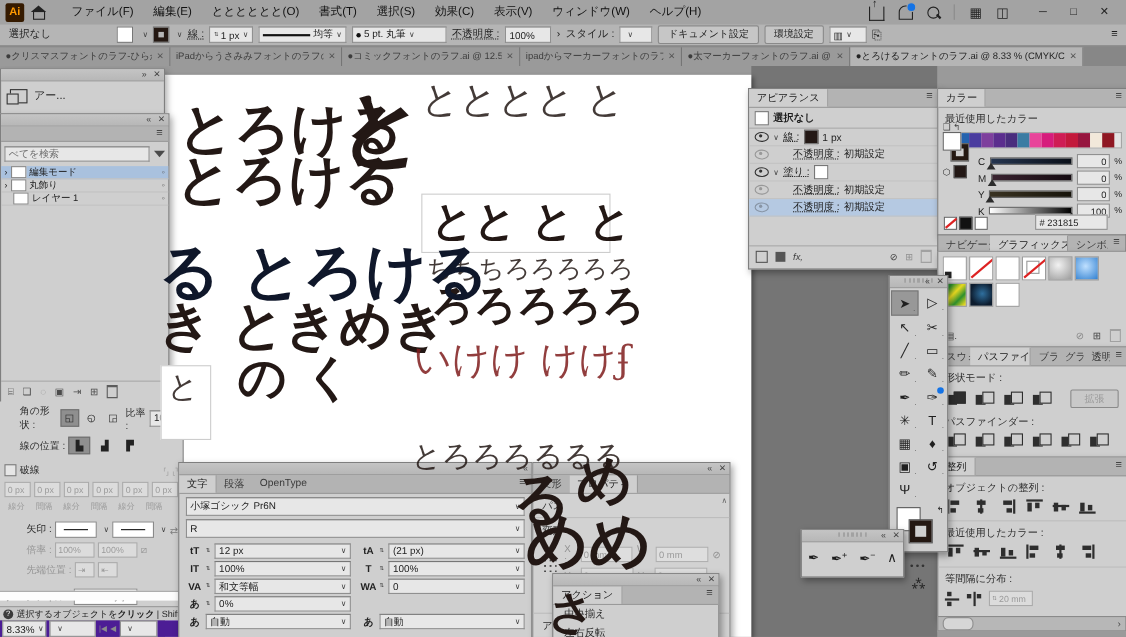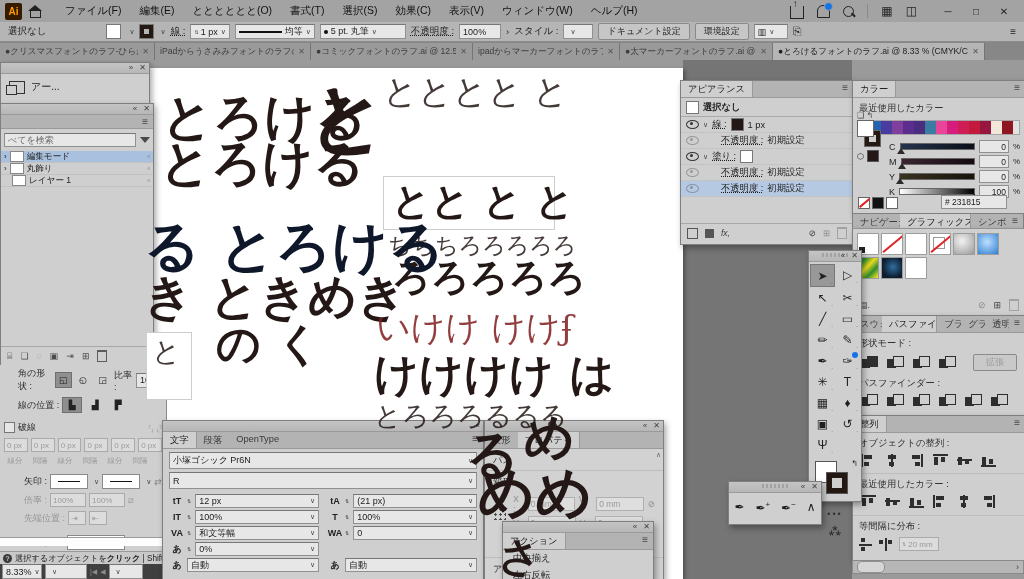--- a/index.html
+++ b/index.html
@@ -93,21 +93,21 @@
   .dashf{width:20px;height:12px;background:#dcdcdc;border:1px solid #aaa;color:#9a9a9a;font-size:8px;display:flex;align-items:center;padding:0 2px}
   .dsub{width:22px;font-size:7.5px;color:#9a9a9a;text-align:center}
   .arrowfld{width:36px;height:13px;background:#fff;border:1px solid #8a8a8a;display:flex;align-items:center;justify-content:center}
   .arrowfld .ln{width:22px;height:1.5px;background:#111}
   #profilebar{width:50px;height:13px;background:#fff;border:1px solid #8a8a8a;display:flex;align-items:center;gap:3px;padding:0 3px}
   #profilebar .ln{width:24px;height:2px;background:#111}
   #whitebar{position:absolute;left:0;top:172px;width:166px;height:8px;background:#fdfdfd;border-top:1px solid #9a9a9a}
 
   #statusbar{left:0;top:491px;width:166px;height:13px;background:#c9c9c9;border-top:1px solid #9a9a9a;display:flex;align-items:center;gap:3px;font-size:8.2px;padding:0 3px;box-sizing:border-box;overflow:hidden;white-space:nowrap}
   .qic{width:9px;height:9px;border-radius:50%;background:#3b3b3b;color:#eee;font-size:7px;display:flex;align-items:center;justify-content:center;flex:none}
-  #zoombar{left:0;top:504px;width:166px;height:15px;background:#404040;display:flex;align-items:center;gap:3px;padding:0 2px;box-sizing:border-box;font-size:8.5px}
+  #zoombar{left:0;top:504px;width:166px;height:15px;background:#4c1d95;display:flex;align-items:center;gap:3px;padding:0 2px;box-sizing:border-box;font-size:8.5px}
 
   
   #appearance{left:680px;top:20px;width:172px;height:163px}
   .aprow{display:flex;align-items:center;gap:4px;height:15px;padding:0 5px;border-bottom:1px solid #c3c3c3;font-size:9.3px}
   .aprow.sel{background:#b5c9e2}
   .aprow .exp{font-size:7px;color:#444}
   .aprow .sw{width:11px;height:11px;border:1px solid #777;background:#fff;flex:none}
   .aprow .u{text-decoration:underline dotted}
   #apfoot{position:absolute;left:0;bottom:2px;width:100%;border-top:1px solid #a8a8a8;display:flex;align-items:center;gap:7px;padding:3px 6px;box-sizing:border-box;color:#3f3f3f;font-size:8.5px}
   .sqo{width:9px;height:9px;border:1px solid #555}
@@ -1000,21 +1000,20 @@
       <div class="glyph" style="left: 160px; top: 78px; font-size: 50px; font-weight: 700; color: rgb(35, 24, 21); z-index: 1;">とろける</div>
       <div class="glyph" style="left: 308px; top: 18px; font-size: 78px; font-weight: 700; color: rgb(35, 24, 21); z-index: 1;">と</div>
       <div class="glyph" style="left: 383px; top: 14px; font-size: 34px; font-weight: 400; color: rgb(35, 24, 21); z-index: 1; opacity: 0.85;">とととと と</div>
       <div class="glyph" style="left: 392px; top: 122px; font-size: 38px; font-weight: 700; color: rgb(35, 24, 21); z-index: 1;">とと と  と</div>
       <div class="glyph" style="left: 388px; top: 174px; font-size: 23px; font-weight: 400; color: rgb(35, 24, 21); z-index: 1; opacity: 0.85;">ちちちろろろろろ</div>
       <div class="glyph" style="left: 392px; top: 198px; font-size: 38px; font-weight: 700; color: rgb(35, 24, 21); z-index: 1;">ろろろろろ</div>
       <div class="glyph" style="left: 144px; top: 158px; font-size: 55px; font-weight: 700; color: #0f172a; z-index: 1;">る とろける</div>
       <div class="glyph" style="left: 144px; top: 212px; font-size: 48px; font-weight: 700; color: rgb(35, 24, 21); z-index: 1;">き ときめき</div>
       <div class="glyph" style="left: 216px; top: 262px; font-size: 44px; font-weight: 700; color: rgb(35, 24, 21); z-index: 1;">の く</div>
       <div class="glyph" style="left: 376px; top: 250px; font-size: 34px; font-weight: 400; color: #7f1d1d; z-index: 1; opacity: 0.85;">いけけ けけʄ</div>
-      <div class="glyph" style="left: 374px; top: 292px; font-size: 44px; font-weight: 700; color: rgb(35, 24, 21); z-index: 1;">けけけけ は</div>
       <div class="glyph" style="left: 374px; top: 342px; font-size: 27px; font-weight: 400; color: rgb(35, 24, 21); z-index: 1; opacity: 0.85;">とろろろるるる</div>
       <div class="glyph" style="left: 152px; top: 278px; font-size: 28px; font-weight: 400; color: rgb(35, 24, 21); z-index: 1; opacity: 0.85;">と</div>
       <div class="glyph" style="left: 466px; top: 368px; font-size: 52px; font-weight: 700; color: rgb(35, 24, 21); z-index: 1;">る</div>
       <div class="glyph" style="left: 524px; top: 352px; font-size: 50px; font-weight: 700; color: rgb(35, 24, 21); z-index: 1;">め</div>
       <div class="glyph" style="left: 478px; top: 404px; font-size: 56px; font-weight: 700; color: rgb(35, 24, 21); z-index: 1;">めめ</div>
       <div class="glyph" style="left: 498px; top: 476px; font-size: 42px; font-weight: 700; color: rgb(35, 24, 21); z-index: 1;">さ</div>
     </div>
 </div>
 
 </body></html>

